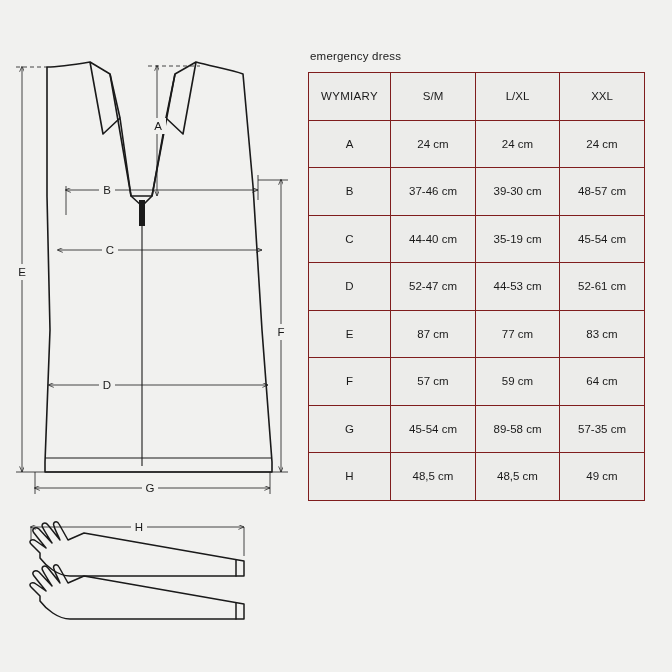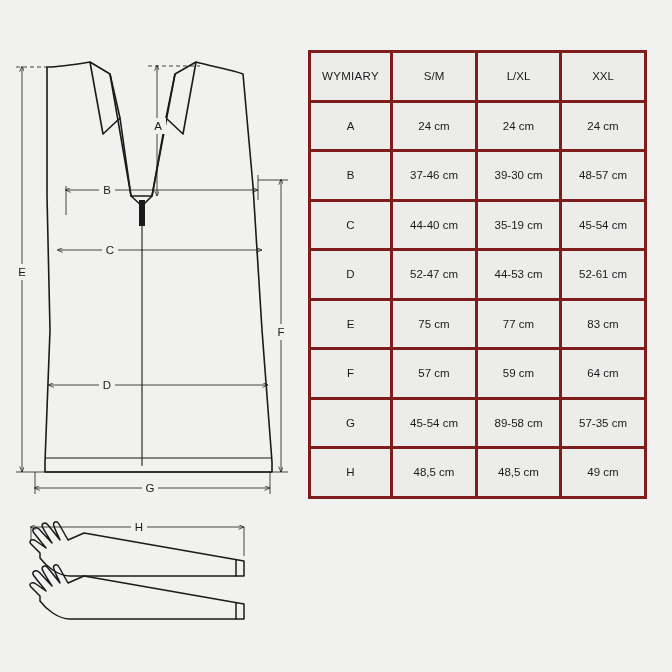--- a/index.html
+++ b/index.html
@@ -42,21 +42,21 @@
     letter-spacing: 0.2px;
   }
   table.size-table {
     border-collapse: collapse;
     width: 336px;
     background: #ececea;
     table-layout: fixed;
   }
   table.size-table th,
   table.size-table td {
-    border: 3px solid #7f1d1d;
+    border: 1px solid #7f1d1d;
     height: 46.5px;
     text-align: center;
     vertical-align: middle;
     font-size: 11.5px;
     font-weight: normal;
     color: #1a1a1a;
     padding: 0;
   }
   table.size-table th.hdr-label {
     font-size: 11.5px;
@@ -217,20 +217,21 @@
       <line x1="31" y1="527" x2="31" y2="541"></line>
       <line x1="244" y1="527" x2="244" y2="556"></line>
     </g>
     <g font-family="Liberation Sans, sans-serif" font-size="11.5" fill="#1a1a1a" text-anchor="middle">
       <rect x="131" y="519" width="16" height="16" fill="#f1f1ef" stroke="none"></rect>
       <text x="139" y="531">H</text>
     </g>
   </svg>
 
   <div id="table-panel">
+    <div id="product-title">emergency dress</div>
 
     <table class="size-table">
       <colgroup>
         <col class="c0">
           <col class="c1">
           <col class="c2">
           <col class="c3">
       </colgroup>
       <thead>
         <tr>
@@ -260,21 +261,21 @@
           <td>45-54 cm</td>
         </tr>
         <tr>
           <td>D</td>
           <td>52-47 cm</td>
           <td>44-53 cm</td>
           <td>52-61 cm</td>
         </tr>
         <tr>
           <td>E</td>
-          <td>75 cm</td>
+          <td>87 cm</td>
           <td>77 cm</td>
           <td>83 cm</td>
         </tr>
         <tr>
           <td>F</td>
           <td>57 cm</td>
           <td>59 cm</td>
           <td>64 cm</td>
         </tr>
         <tr>

